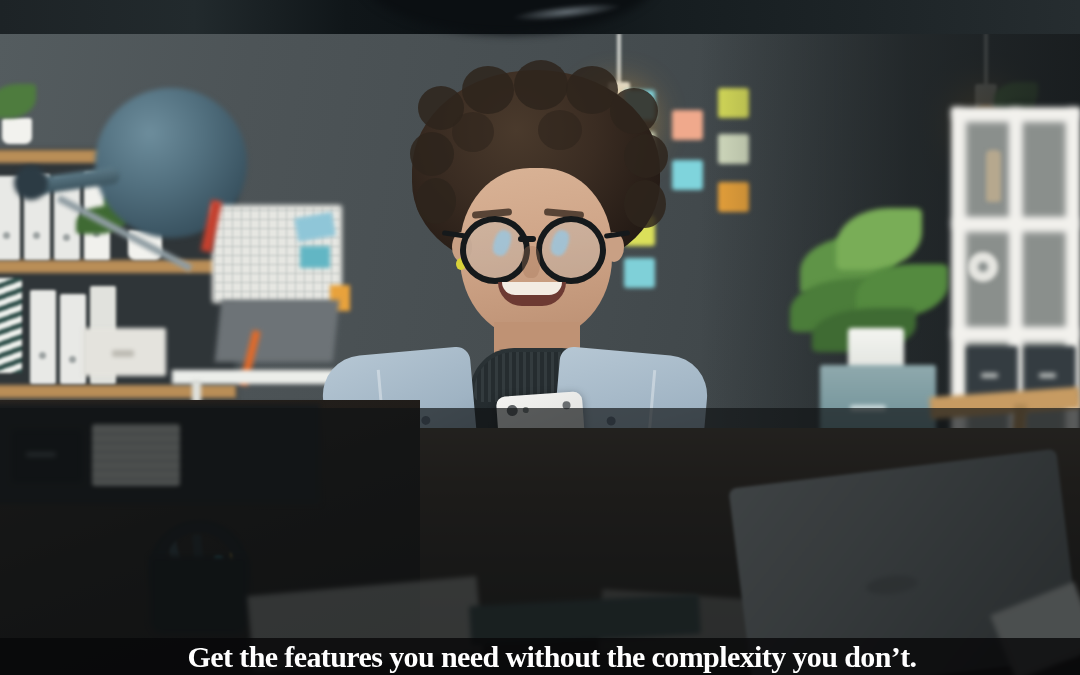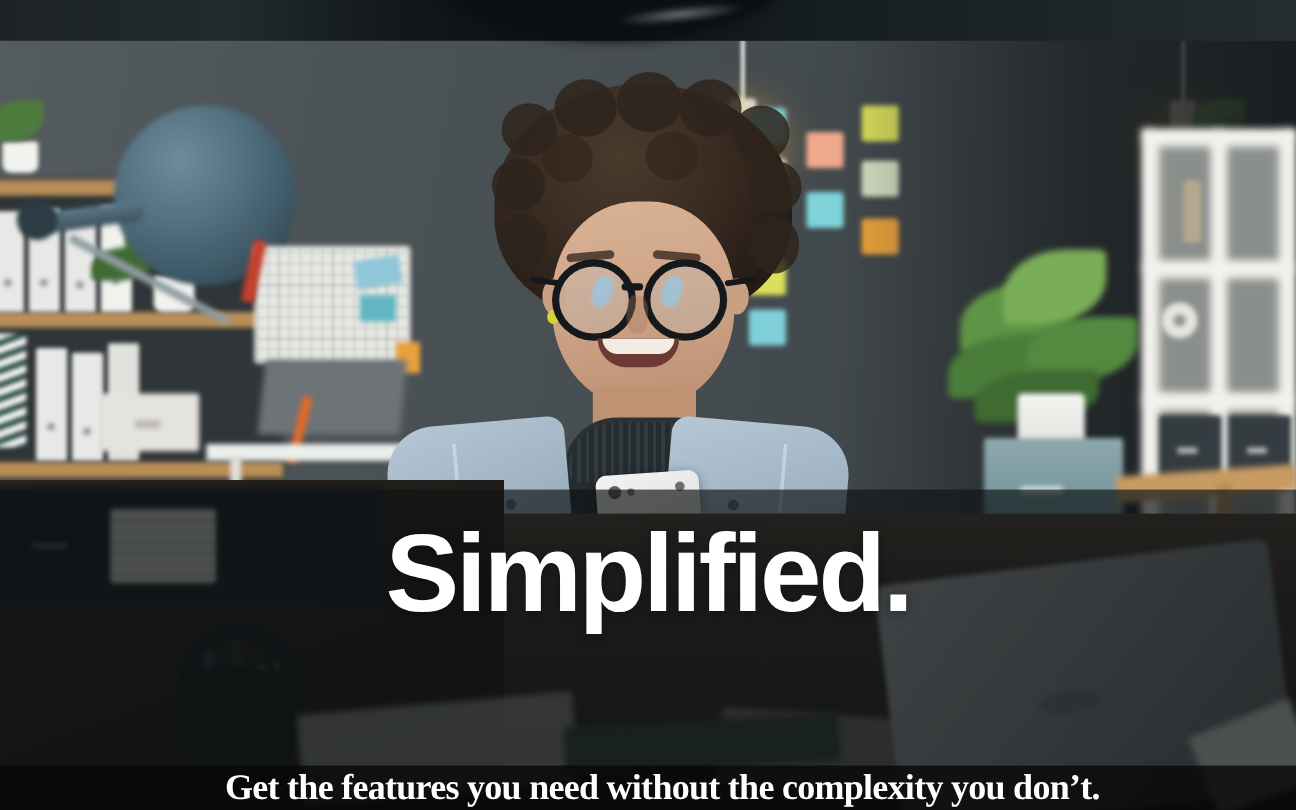--- a/index.html
+++ b/index.html
@@ -474,18 +474,17 @@
     <div class="topband">
       <div class="cap"></div>
       <div class="cap-txt"></div>
     </div>
   </div>
 
   <div class="scrim"></div>
   <div class="scrim-bottom"></div>
 
   <div class="headline">
-    <div>Simplified.</div>
   </div>
 
   <div class="subline">Get the features you need without the complexity you don’t.</div>
 
 </div>
 
 </body></html>

